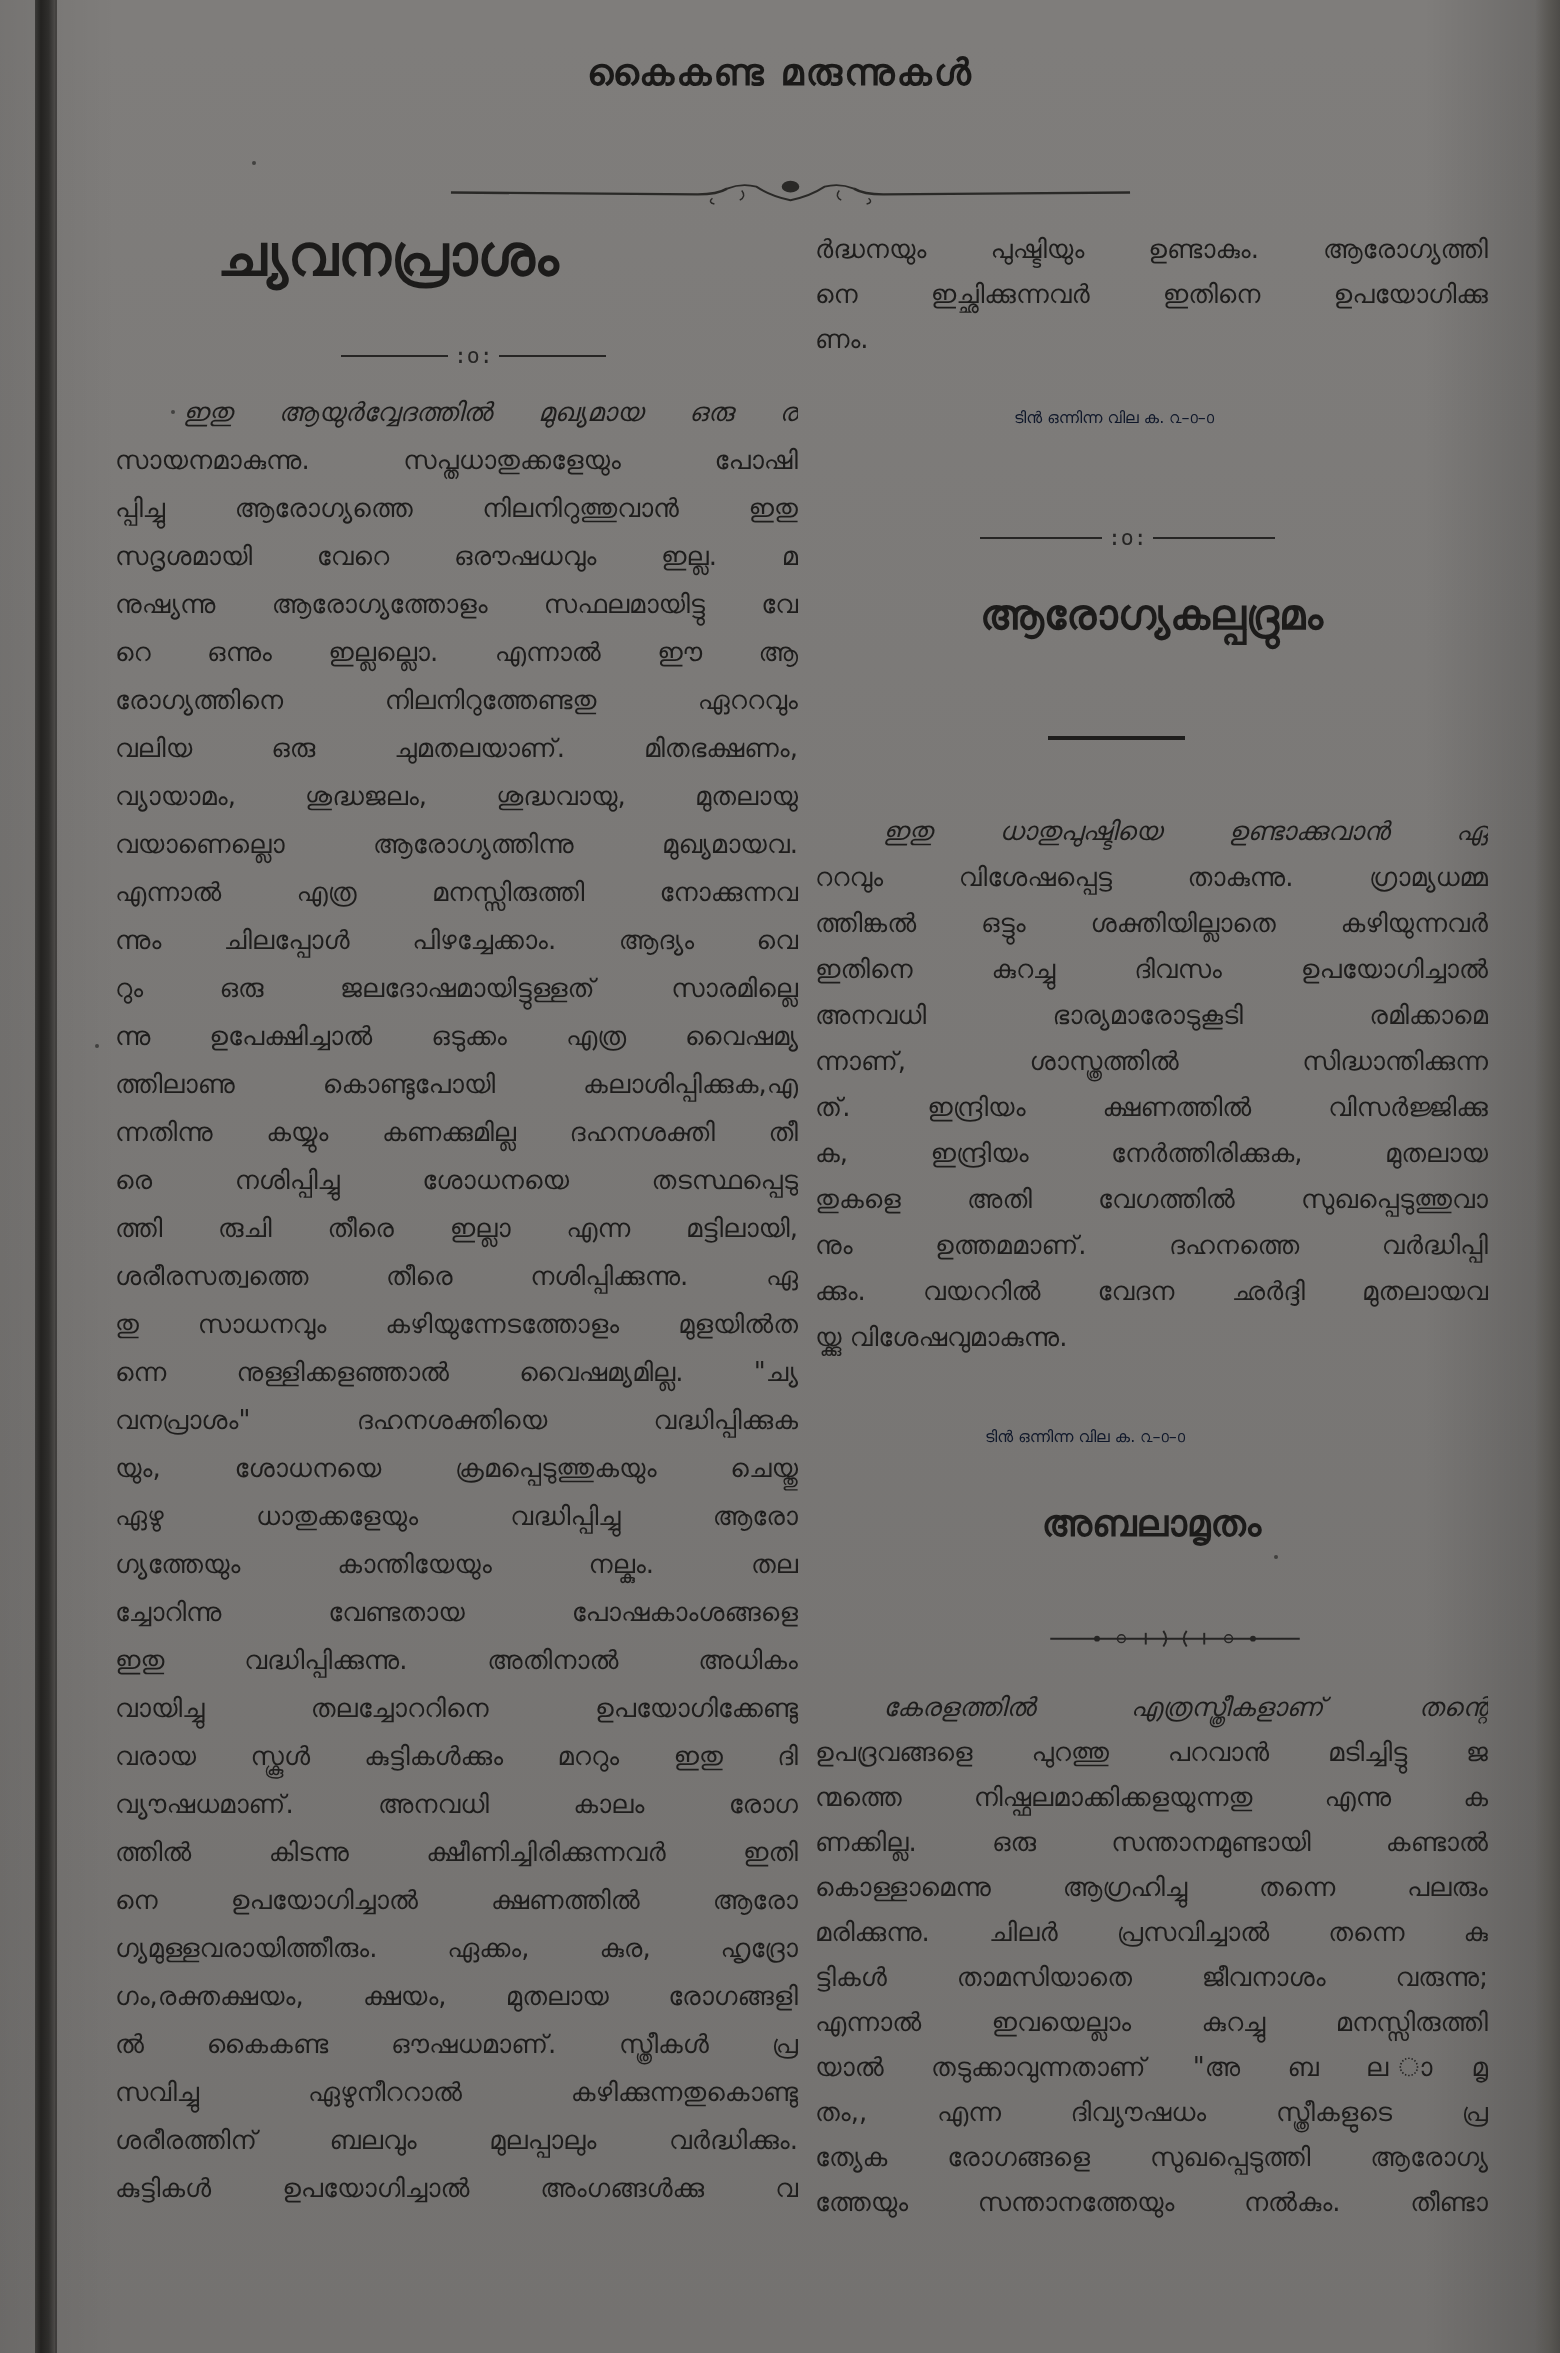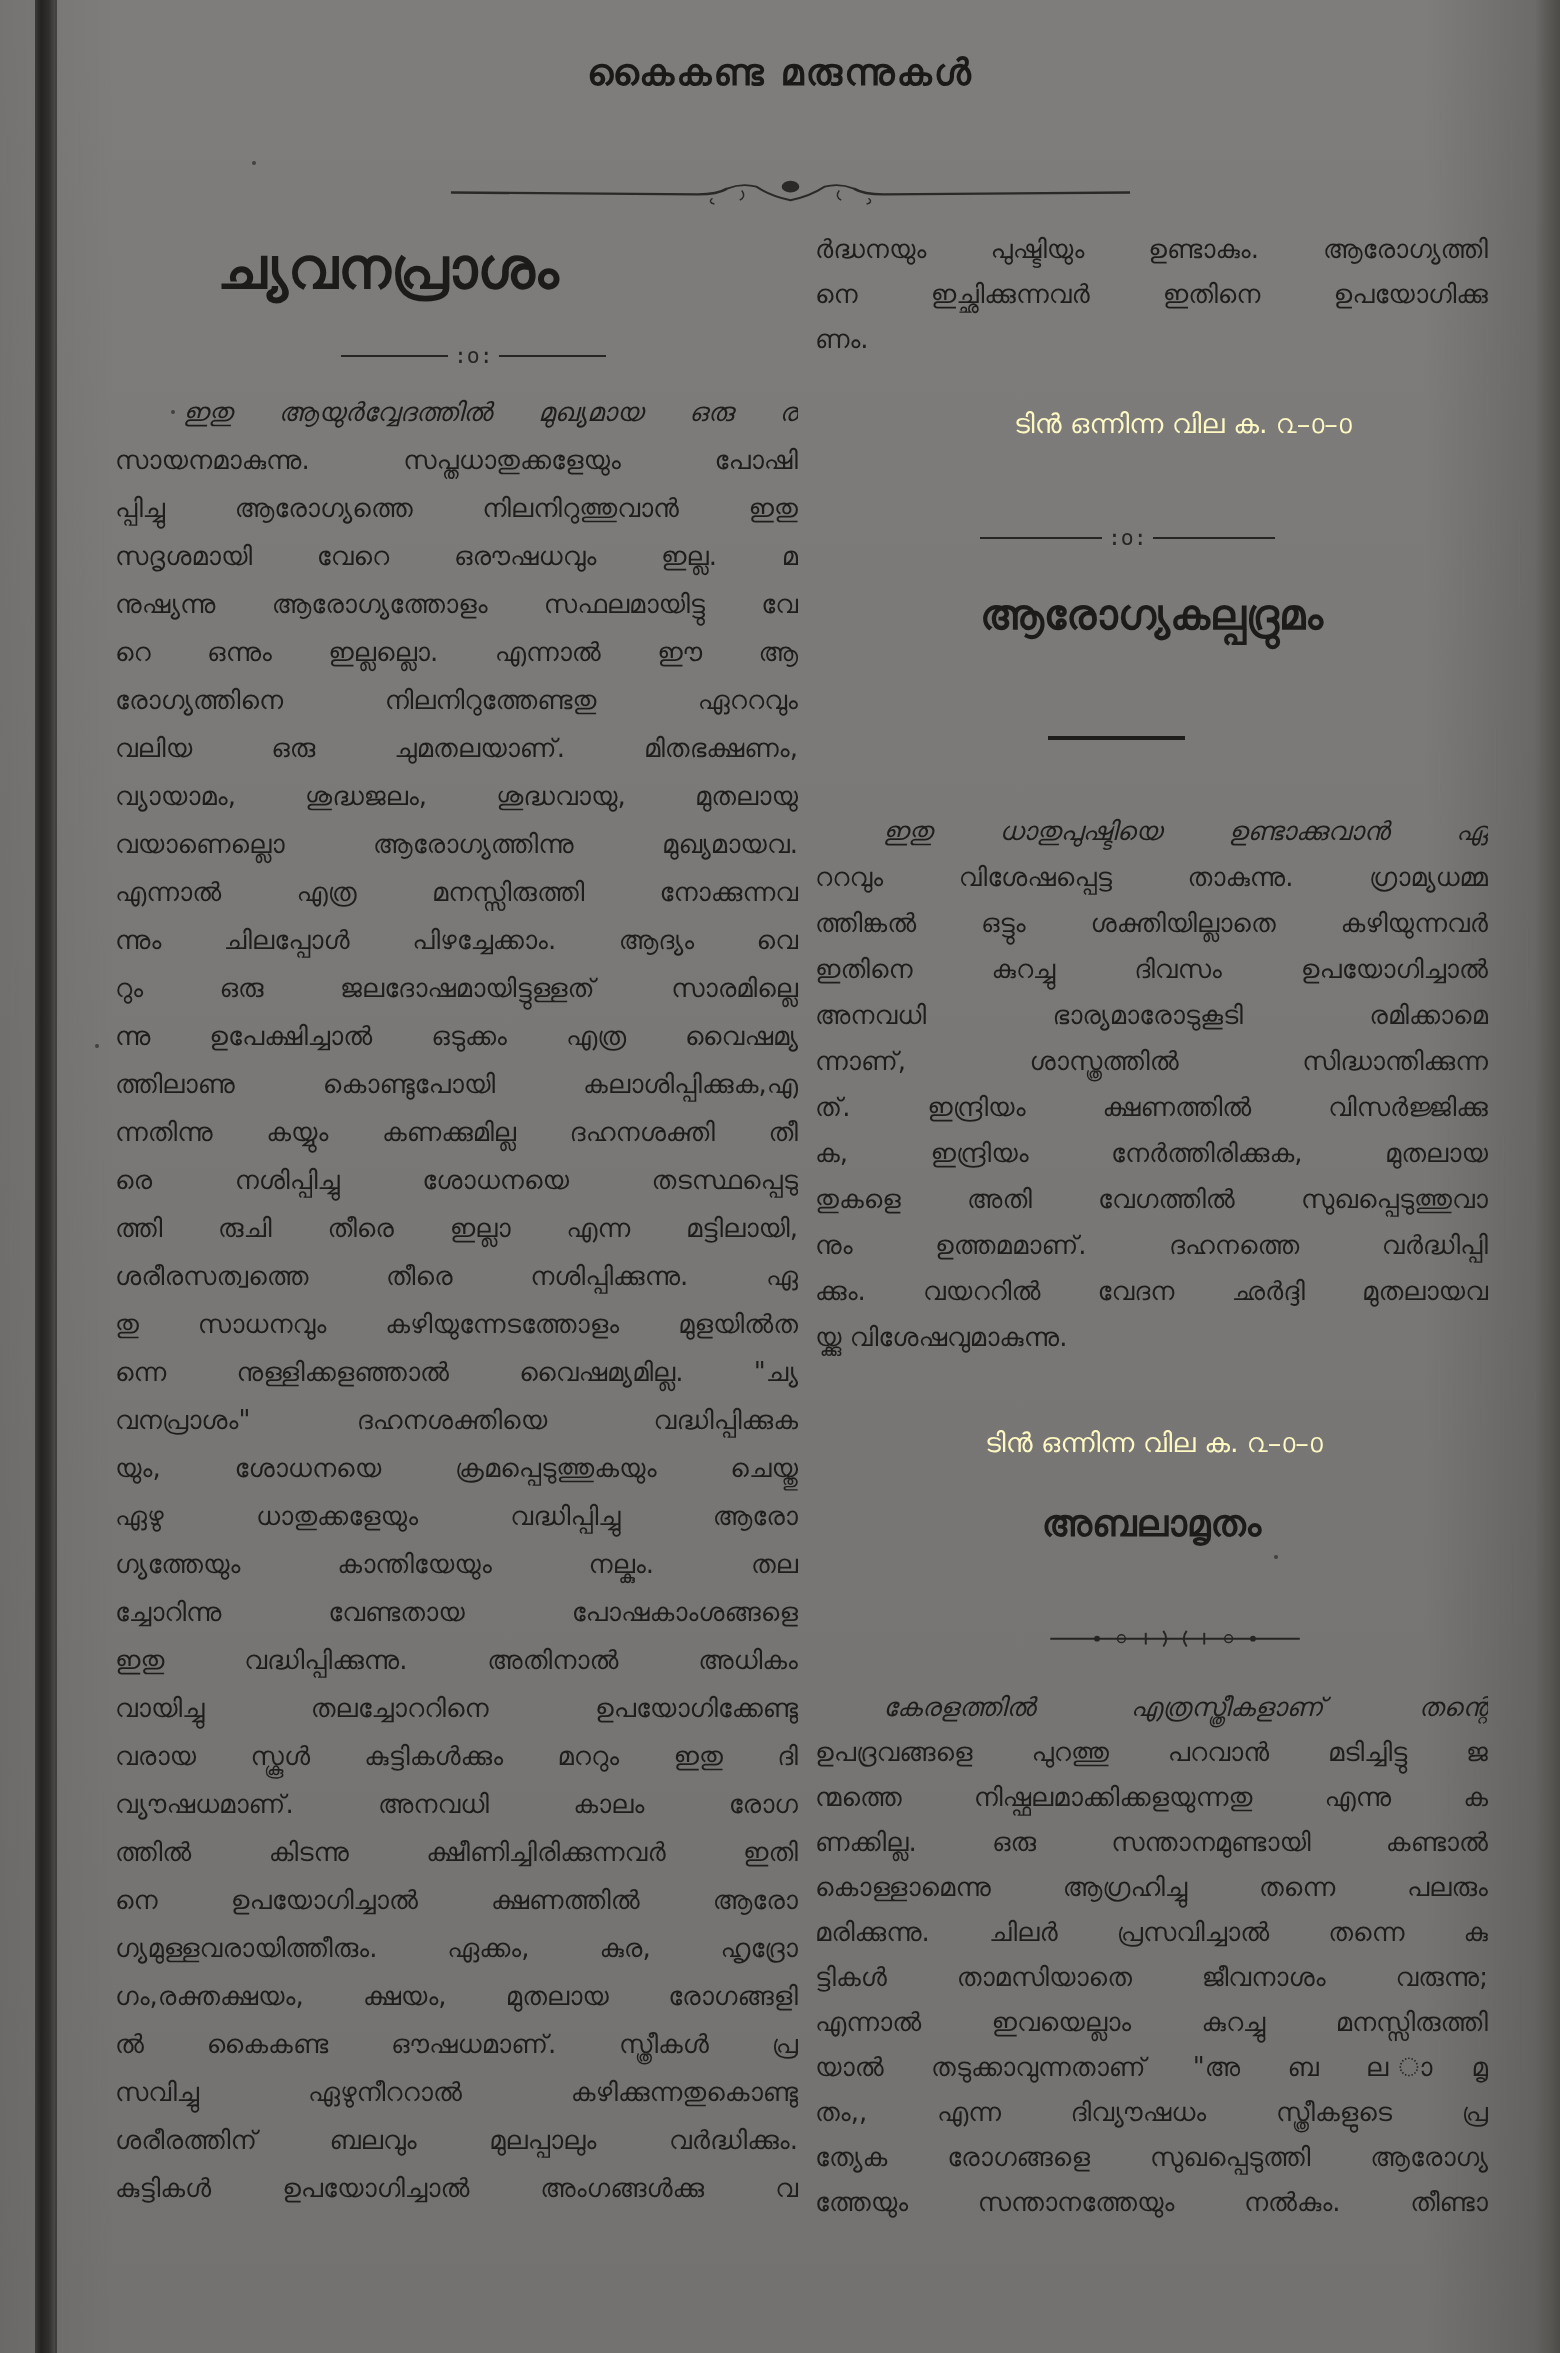--- a/index.html
+++ b/index.html
@@ -66,21 +66,21 @@
     width: 683px;
     height: 29px;
   }
 
   .title {
     position: absolute;
     text-align: center;
     font-weight: bold;
     color: #1c1b1a;
   }
-  .title-chyavana { left: 115px; width: 546px; top: 222px; font-size: 57px; margin-top: 13px; }
+  .title-chyavana { left: 115px; width: 546px; top: 222px; font-size: 57px; }
   .title-arogya { left: 815px; width: 673px; top: 590px; font-size: 42px; }
   .title-abala { left: 815px; width: 673px; top: 1502px; font-size: 37px; }
 
   .sep {
     position: absolute;
     font-family: "DejaVu Sans Mono", monospace;
     font-size: 21.5px;
     color: #262524;
     display: flex;
     align-items: center;
@@ -143,22 +143,22 @@
   .lines-right-top li,
   .lines-right-mid li,
   .lines-right-bot li {
     height: 45px;
     line-height: 45px;
   }
   .lines-right-mid li { height: 46px; line-height: 46px; }
 
   .price {
     position: absolute;
-    font-size: 27px;
-    color: #fef9c3;
+    font-size: 16px;
+    color: #0f172a;
     white-space: nowrap;
   }
   .price-1 { left: 1014px; top: 408px; }
   .price-2 { left: 985px; top: 1427px; }
 
   .speck {
     position: absolute;
     width: 3.9px; height: 3.9px;
     border-radius: 50%;
     background: #2a2928;

